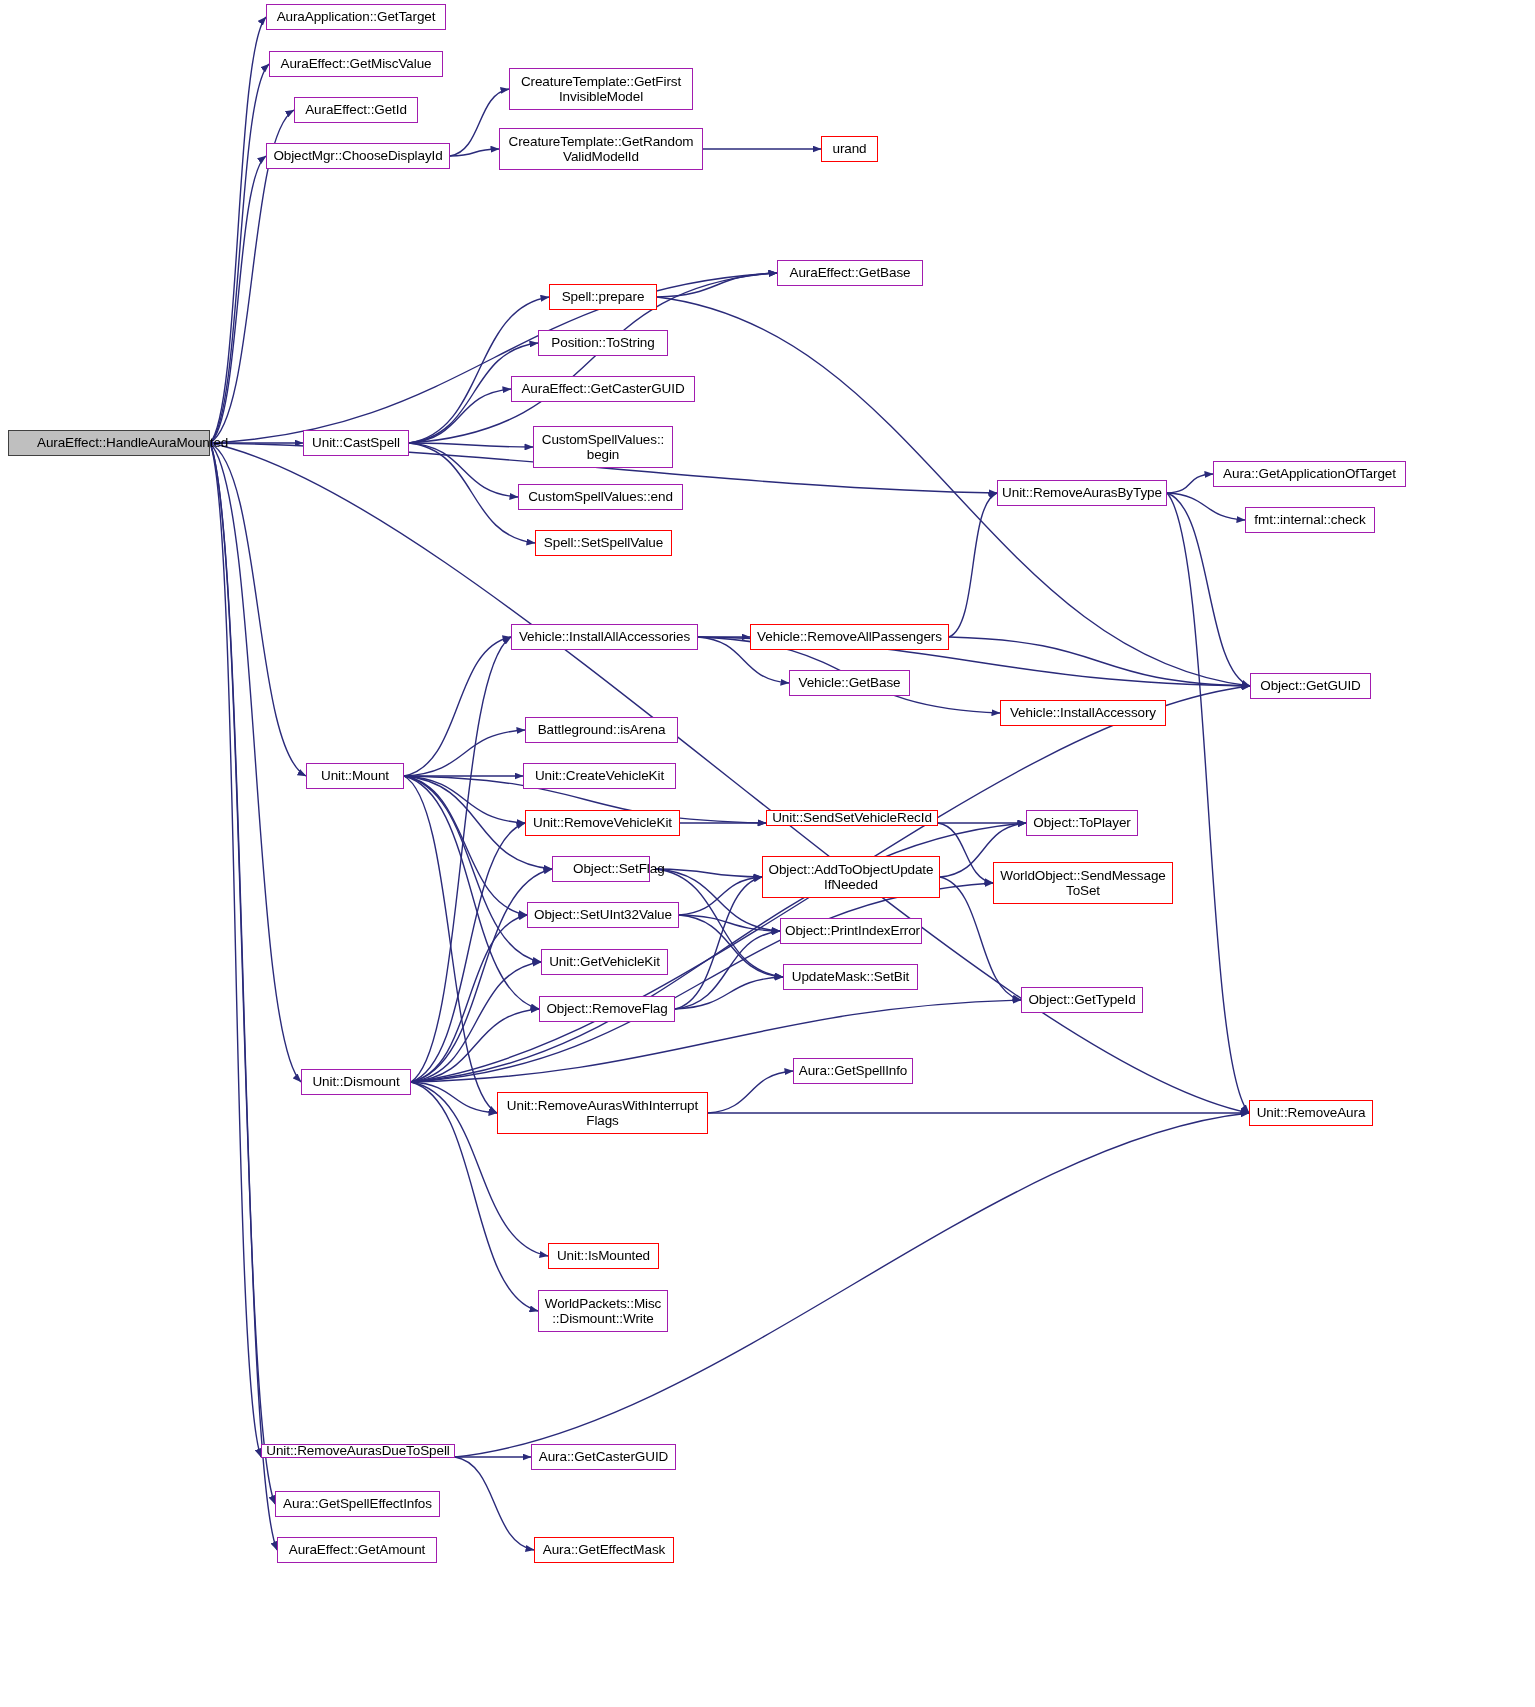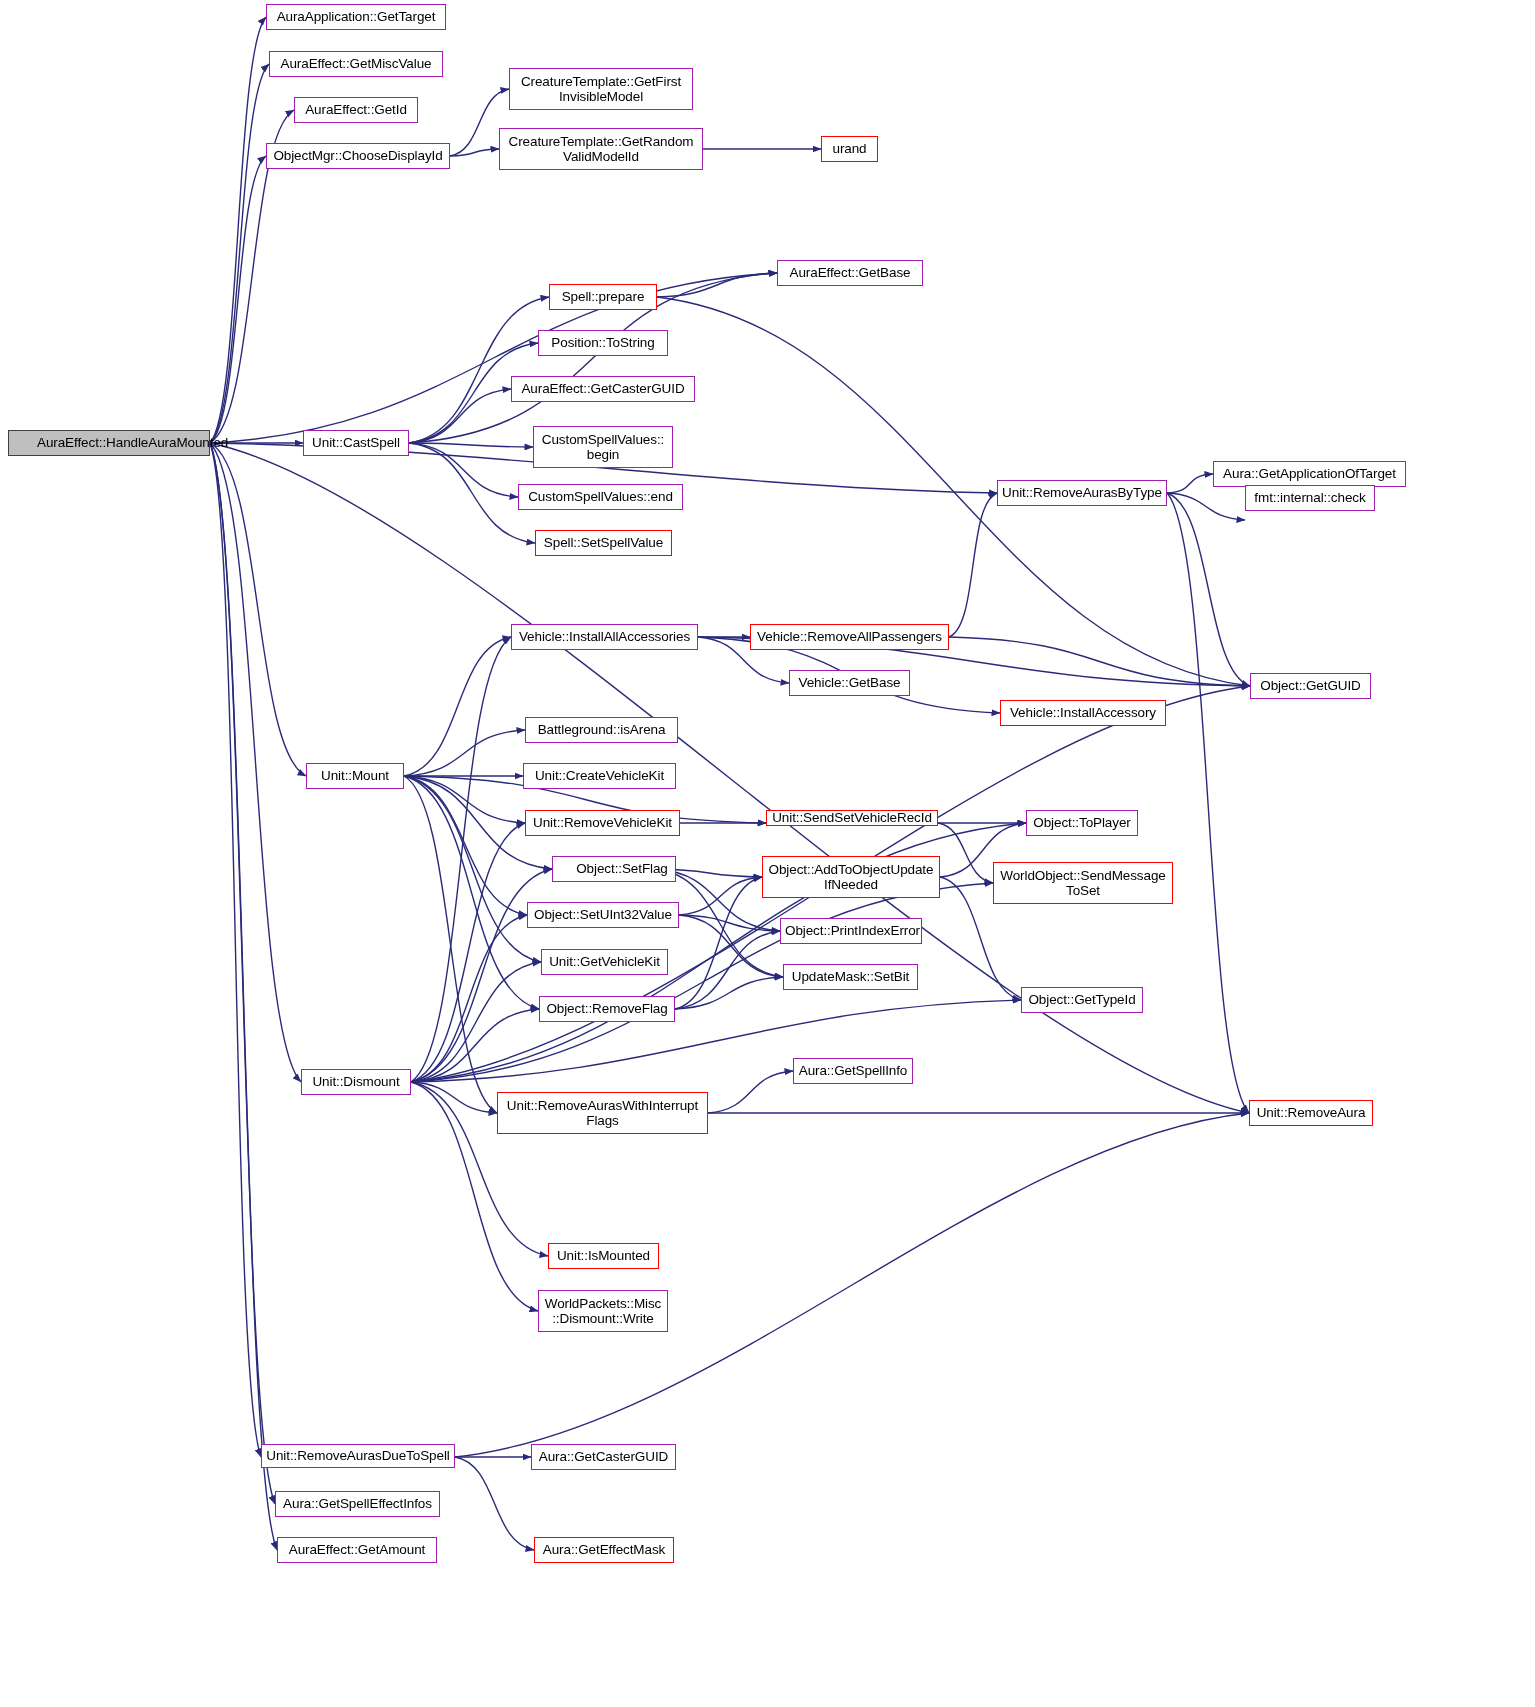--- a/index.html
+++ b/index.html
@@ -164,50 +164,50 @@
       <div class="node red" style="left: 549px; top: 284px; width: 108px; height: 26px;"><span class="node-label">Spell::prepare</span></div>
       <div class="node" style="left: 538px; top: 330px; width: 130px; height: 26px;"><span class="node-label">Position::ToString</span></div>
       <div class="node" style="left: 511px; top: 376px; width: 184px; height: 26px;"><span class="node-label">AuraEffect::GetCasterGUID</span></div>
       <div class="node" style="left: 533px; top: 426px; width: 140px; height: 42px;"><span class="node-label">CustomSpellValues::
 begin</span></div>
       <div class="node" style="left: 518px; top: 484px; width: 165px; height: 26px;"><span class="node-label">CustomSpellValues::end</span></div>
       <div class="node red" style="left: 535px; top: 530px; width: 137px; height: 26px;"><span class="node-label">Spell::SetSpellValue</span></div>
       <div class="node" style="left: 303px; top: 430px; width: 106px; height: 26px;"><span class="node-label">Unit::CastSpell</span></div>
       <div class="node" style="left: 997px; top: 480px; width: 170px; height: 26px;"><span class="node-label">Unit::RemoveAurasByType</span></div>
       <div class="node" style="left: 1213px; top: 461px; width: 193px; height: 26px;"><span class="node-label">Aura::GetApplicationOfTarget</span></div>
-      <div class="node" style="left: 1245px; top: 485px; width: 130px; height: 26px;"><span class="node-label">fmt::internal::check</span></div>
+      <div class="node" style="left: 1245px; top: 507px; width: 130px; height: 26px;"><span class="node-label">fmt::internal::check</span></div>
       <div class="node" style="left: 1250px; top: 673px; width: 121px; height: 26px;"><span class="node-label">Object::GetGUID</span></div>
       <div class="node" style="left: 511px; top: 624px; width: 187px; height: 26px;"><span class="node-label">Vehicle::InstallAllAccessories</span></div>
       <div class="node red" style="left: 750px; top: 624px; width: 199px; height: 26px;"><span class="node-label">Vehicle::RemoveAllPassengers</span></div>
       <div class="node" style="left: 789px; top: 670px; width: 121px; height: 26px;"><span class="node-label">Vehicle::GetBase</span></div>
       <div class="node red" style="left: 1000px; top: 700px; width: 166px; height: 26px;"><span class="node-label">Vehicle::InstallAccessory</span></div>
       <div class="node" style="left: 525px; top: 717px; width: 153px; height: 26px;"><span class="node-label">Battleground::isArena</span></div>
       <div class="node" style="left: 523px; top: 763px; width: 153px; height: 26px;"><span class="node-label">Unit::CreateVehicleKit</span></div>
       <div class="node" style="left: 306px; top: 763px; width: 98px; height: 26px;"><span class="node-label">Unit::Mount</span></div>
       <div class="node red" style="left: 525px; top: 810px; width: 155px; height: 26px;"><span class="node-label">Unit::RemoveVehicleKit</span></div>
       <div class="node red" style="left: 766px; top: 810px; width: 172px; height: 16px;"><span class="node-label">Unit::SendSetVehicleRecId</span></div>
       <div class="node" style="left: 1026px; top: 810px; width: 112px; height: 26px;"><span class="node-label">Object::ToPlayer</span></div>
-      <div class="node" style="left: 552px; top: 856px; width: 124px; height: 26px; padding-left: 20px;"><span class="node-label">Object::SetFlag</span></div>
+      <div class="node" style="left: 552px; top: 856px; width: 98px; height: 26px; padding-left: 20px;"><span class="node-label">Object::SetFlag</span></div>
       <div class="node red" style="left: 762px; top: 856px; width: 178px; height: 42px;"><span class="node-label">Object::AddToObjectUpdate
 IfNeeded</span></div>
       <div class="node red" style="left: 993px; top: 862px; width: 180px; height: 42px;"><span class="node-label">WorldObject::SendMessage
 ToSet</span></div>
       <div class="node" style="left: 527px; top: 902px; width: 152px; height: 26px;"><span class="node-label">Object::SetUInt32Value</span></div>
       <div class="node" style="left: 780px; top: 918px; width: 142px; height: 26px;"><span class="node-label">Object::PrintIndexError</span></div>
       <div class="node" style="left: 541px; top: 949px; width: 127px; height: 26px;"><span class="node-label">Unit::GetVehicleKit</span></div>
       <div class="node" style="left: 783px; top: 964px; width: 135px; height: 26px;"><span class="node-label">UpdateMask::SetBit</span></div>
       <div class="node" style="left: 1021px; top: 987px; width: 122px; height: 26px;"><span class="node-label">Object::GetTypeId</span></div>
       <div class="node" style="left: 539px; top: 996px; width: 136px; height: 26px;"><span class="node-label">Object::RemoveFlag</span></div>
       <div class="node" style="left: 301px; top: 1069px; width: 110px; height: 26px;"><span class="node-label">Unit::Dismount</span></div>
       <div class="node" style="left: 793px; top: 1058px; width: 120px; height: 26px;"><span class="node-label">Aura::GetSpellInfo</span></div>
       <div class="node red" style="left: 497px; top: 1092px; width: 211px; height: 42px;"><span class="node-label">Unit::RemoveAurasWithInterrupt
 Flags</span></div>
       <div class="node red" style="left: 1249px; top: 1100px; width: 124px; height: 26px;"><span class="node-label">Unit::RemoveAura</span></div>
       <div class="node red" style="left: 548px; top: 1243px; width: 111px; height: 26px;"><span class="node-label">Unit::IsMounted</span></div>
       <div class="node" style="left: 538px; top: 1290px; width: 130px; height: 42px;"><span class="node-label">WorldPackets::Misc
 ::Dismount::Write</span></div>
-      <div class="node" style="left: 261px; top: 1444px; width: 194px; height: 24px;"><span class="node-label">Unit::RemoveAurasDueToSpell</span></div>
+      <div class="node" style="left: 261px; top: 1444px; width: 194px; height: 14px;"><span class="node-label">Unit::RemoveAurasDueToSpell</span></div>
       <div class="node" style="left: 531px; top: 1444px; width: 145px; height: 26px;"><span class="node-label">Aura::GetCasterGUID</span></div>
       <div class="node" style="left: 275px; top: 1491px; width: 165px; height: 26px;"><span class="node-label">Aura::GetSpellEffectInfos</span></div>
       <div class="node" style="left: 277px; top: 1537px; width: 160px; height: 26px;"><span class="node-label">AuraEffect::GetAmount</span></div>
       <div class="node red" style="left: 534px; top: 1537px; width: 140px; height: 26px;"><span class="node-label">Aura::GetEffectMask</span></div>
     </div>
 </div>
 
 </body></html>

